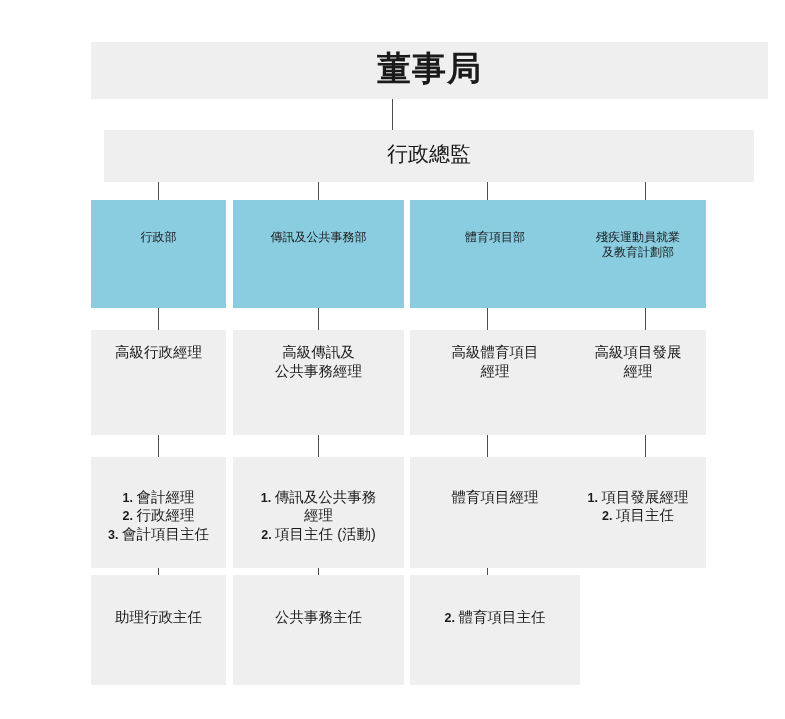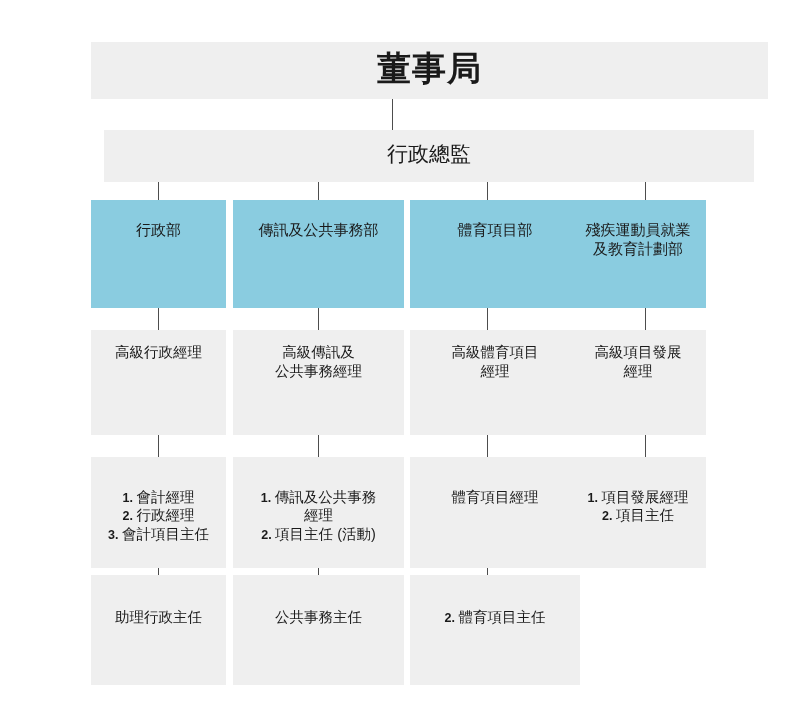--- a/index.html
+++ b/index.html
@@ -68,22 +68,22 @@
     font-weight: normal;
     padding-top: 11px;
   }
 
   
   .r3 {
     top: 200px;
     height: 108px;
   }
   .r3 .node-text {
-    font-size: 15px;
-    padding-top: 20px;
+    font-size: 12px;
+    padding-top: 30px;
   }
 
   
   .r4 {
     top: 330px;
     height: 105px;
   }
   .r4 .node-text {
     font-size: 14.5px;
     padding-top: 13px;

